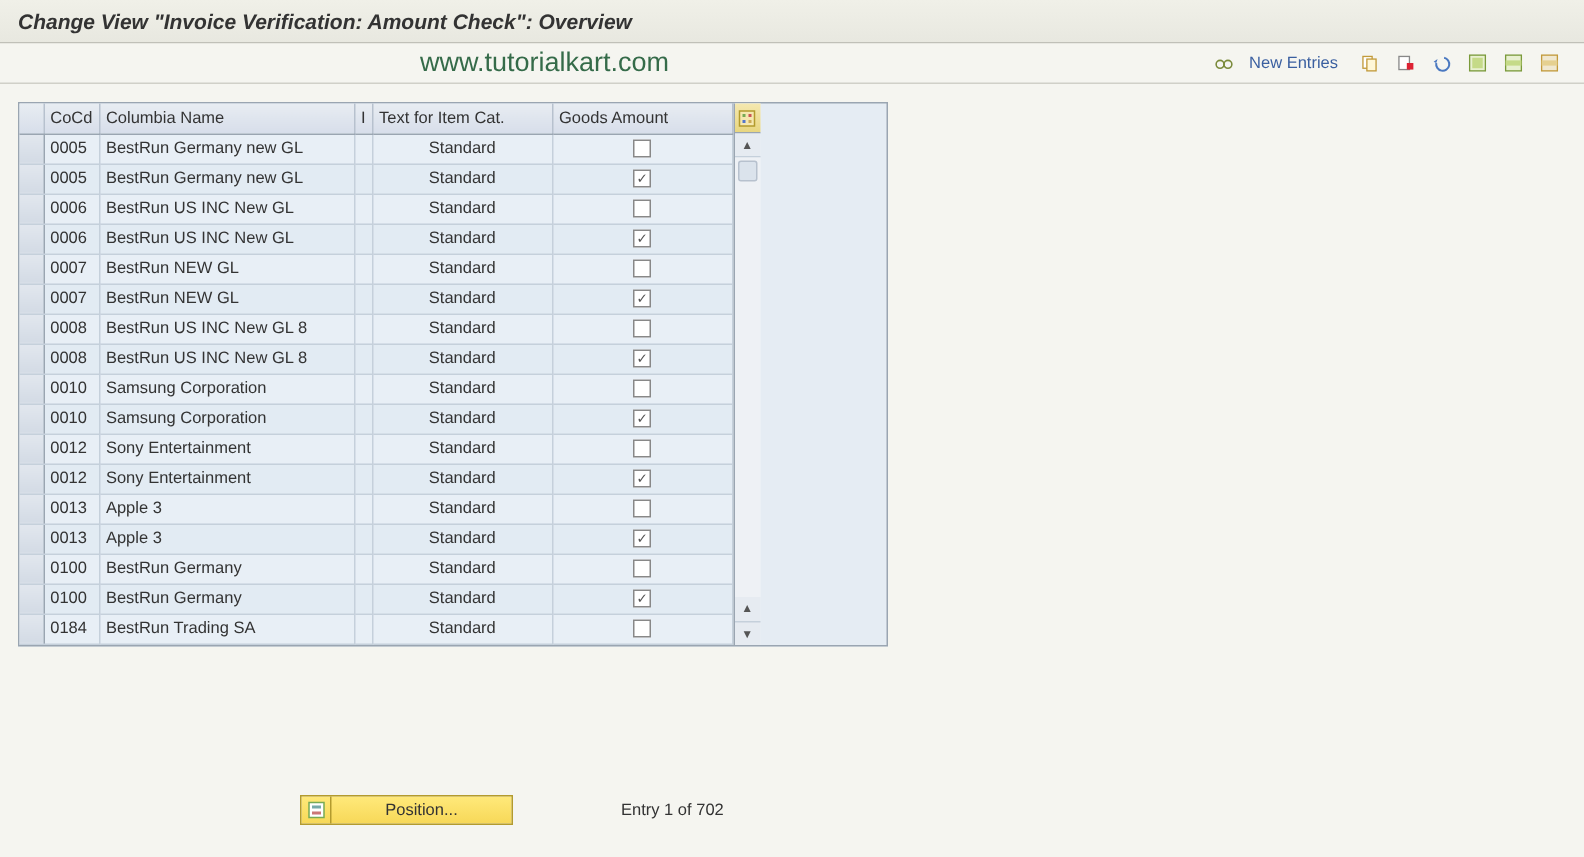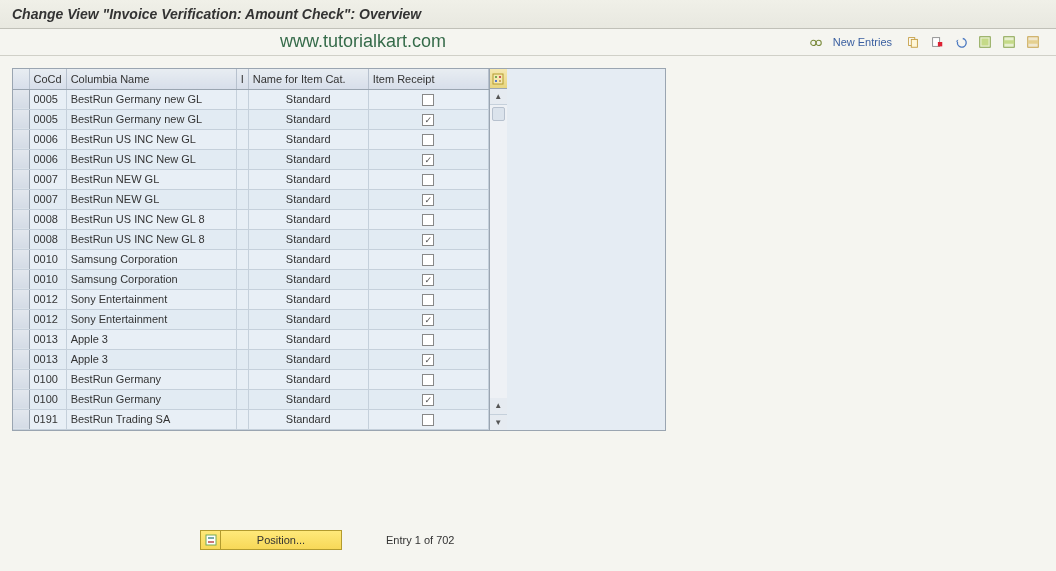--- a/index.html
+++ b/index.html
@@ -56,21 +56,21 @@
       font-family: Arial, sans-serif;
       pointer-events: none;
     }
     .content-area {
       padding: 12px;
       position: relative;
     }
     .table-wrapper {
       display: flex;
       border: 1px solid #9aa5b1;
-      width: 654px;
+      width: 580px;
       background: #e5ecf3;
     }
     .data-table {
       border-collapse: collapse;
       table-layout: fixed;
     }
     .data-table th {
       background: linear-gradient(#e8edf2, #d7deea);
       border-right: 1px solid #b7c1ce;
       border-bottom: 1px solid #9aa5b1;
@@ -190,21 +190,21 @@
       display:flex;
       align-items:center;
       justify-content:center;
       font-size:10px;
     }
     .position-btn .ptxt {
       flex:1;
       text-align:center;
     }
     .entry-status {
-      margin-left: 44px;
+      margin-left: 72px;
       font-size: 11px;
       color: #333;
     }
     svg.icon { width:14px; height:14px; }
   </style>
 </head>
 <body>
 
 <div class="title-bar">Change View "Invoice Verification: Amount Check": Overview</div>
 
@@ -258,22 +258,22 @@
 
 <div class="content-area">
   <div class="table-wrapper">
     <table class="data-table">
       <thead>
         <tr>
           <th class="sel-hdr"></th>
           <th class="col-cocd">CoCd</th>
           <th class="col-name">Columbia Name</th>
           <th class="col-i">I</th>
-          <th class="col-text">Name for Item Cat.</th>
-          <th class="col-gr">Item Receipt</th>
+          <th class="col-text">Text for Item Cat.</th>
+          <th class="col-gr">Goods Amount</th>
         </tr>
       </thead>
       <tbody id="table-body">
           <tr>
             <td class="sel-cell"></td>
             <td class="data-cell col-cocd">0005</td>
             <td class="data-cell col-name">BestRun Germany new GL</td>
             <td class="data-cell col-i"></td>
             <td class="data-cell col-text">Standard</td>
             <td class="data-cell col-gr"><span class="chk"></span></td>
@@ -393,21 +393,21 @@
           <tr>
             <td class="sel-cell"></td>
             <td class="data-cell col-cocd">0100</td>
             <td class="data-cell col-name">BestRun Germany</td>
             <td class="data-cell col-i"></td>
             <td class="data-cell col-text">Standard</td>
             <td class="data-cell col-gr"><span class="chk">✓</span></td>
           </tr>
           <tr>
             <td class="sel-cell"></td>
-            <td class="data-cell col-cocd">0191</td>
+            <td class="data-cell col-cocd">0184</td>
             <td class="data-cell col-name">BestRun Trading SA</td>
             <td class="data-cell col-i"></td>
             <td class="data-cell col-text">Standard</td>
             <td class="data-cell col-gr"><span class="chk"></span></td>
           </tr>
         </tbody>
     </table>
     <div class="scroller">
       <div class="sconfig">
         <svg width="12" height="12" viewBox="0 0 12 12">

